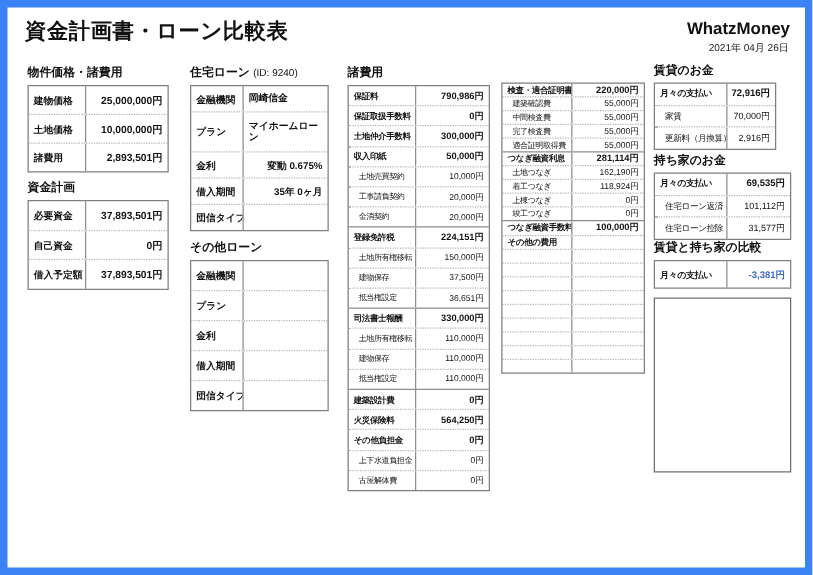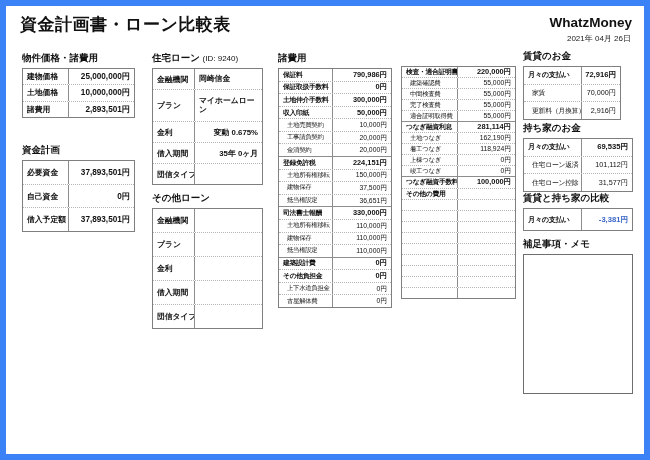--- a/index.html
+++ b/index.html
@@ -61,21 +61,21 @@
 <body>
 
 <div class="page">
 
   <div class="page-title">資金計画書・ローン比較表</div>
   <div class="brand">WhatzMoney</div>
   <div class="report-date">2021年 04月 26日</div>
 
   <div class="section s12" style="left:16px;top:46px;width:113px;">
     <div class="sec-title">物件価格・諸費用</div>
-    <div class="tbl" style="height:50px;">
+    <div class="tbl" style="height:70px;">
         <div class="row main">
           <span class="lbl">建物価格</span>
           <span class="val">25,000,000円</span>
         </div>
         <div class="row main sep-dot">
           <span class="lbl">土地価格</span>
           <span class="val">10,000,000円</span>
         </div>
         <div class="row main sep-dot">
           <span class="lbl">諸費用</span>
@@ -149,21 +149,21 @@
         </div>
         <div class="row main sep-dot">
           <span class="lbl">団信タイプ</span>
           <span class="val"></span>
         </div>
       </div>
   </div>
 
   <div class="section s34 sexp1" style="left:272px;top:46px;width:114px;">
     <div class="sec-title">諸費用</div>
-    <div class="tbl" style="height:240px;">
+    <div class="tbl" style="height:325px;">
         <div class="row main">
           <span class="lbl">保証料</span>
           <span class="val">790,986円</span>
         </div>
         <div class="row main sep-dot">
           <span class="lbl">保証取扱手数料</span>
           <span class="val">0円</span>
         </div>
         <div class="row main sep-dot">
           <span class="lbl">土地仲介手数料</span>
@@ -213,20 +213,24 @@
           <span class="lbl">建物保存</span>
           <span class="val">110,000円</span>
         </div>
         <div class="row sub sep-dot">
           <span class="lbl">抵当権設定</span>
           <span class="val">110,000円</span>
         </div>
         <div class="row main sep-solid">
           <span class="lbl">建築設計費</span>
           <span class="val">0円</span>
+        </div>
+        <div class="row main sep-dot">
+          <span class="lbl">火災保険料</span>
+          <span class="val">564,250円</span>
         </div>
         <div class="row main sep-dot">
           <span class="lbl">その他負担金</span>
           <span class="val">0円</span>
         </div>
         <div class="row sub sep-dot">
           <span class="lbl">上下水道負担金</span>
           <span class="val">0円</span>
         </div>
         <div class="row sub sep-dot">
@@ -365,17 +369,16 @@
     <div class="sec-title">賃貸と持ち家の比較</div>
     <div class="tbl" style="height:23px;">
         <div class="row main">
           <span class="lbl">月々の支払い</span>
           <span class="val hl">-3,381円</span>
         </div>
       </div>
   </div>
 
   <div class="section s5" style="left:517px;top:232px;width:110px;">
-    <div class="sec-title">補足事項・メモ</div>
     <div class="memo-box" style="height:140px;"></div>
   </div>
 
 </div>
 
 </body></html>

